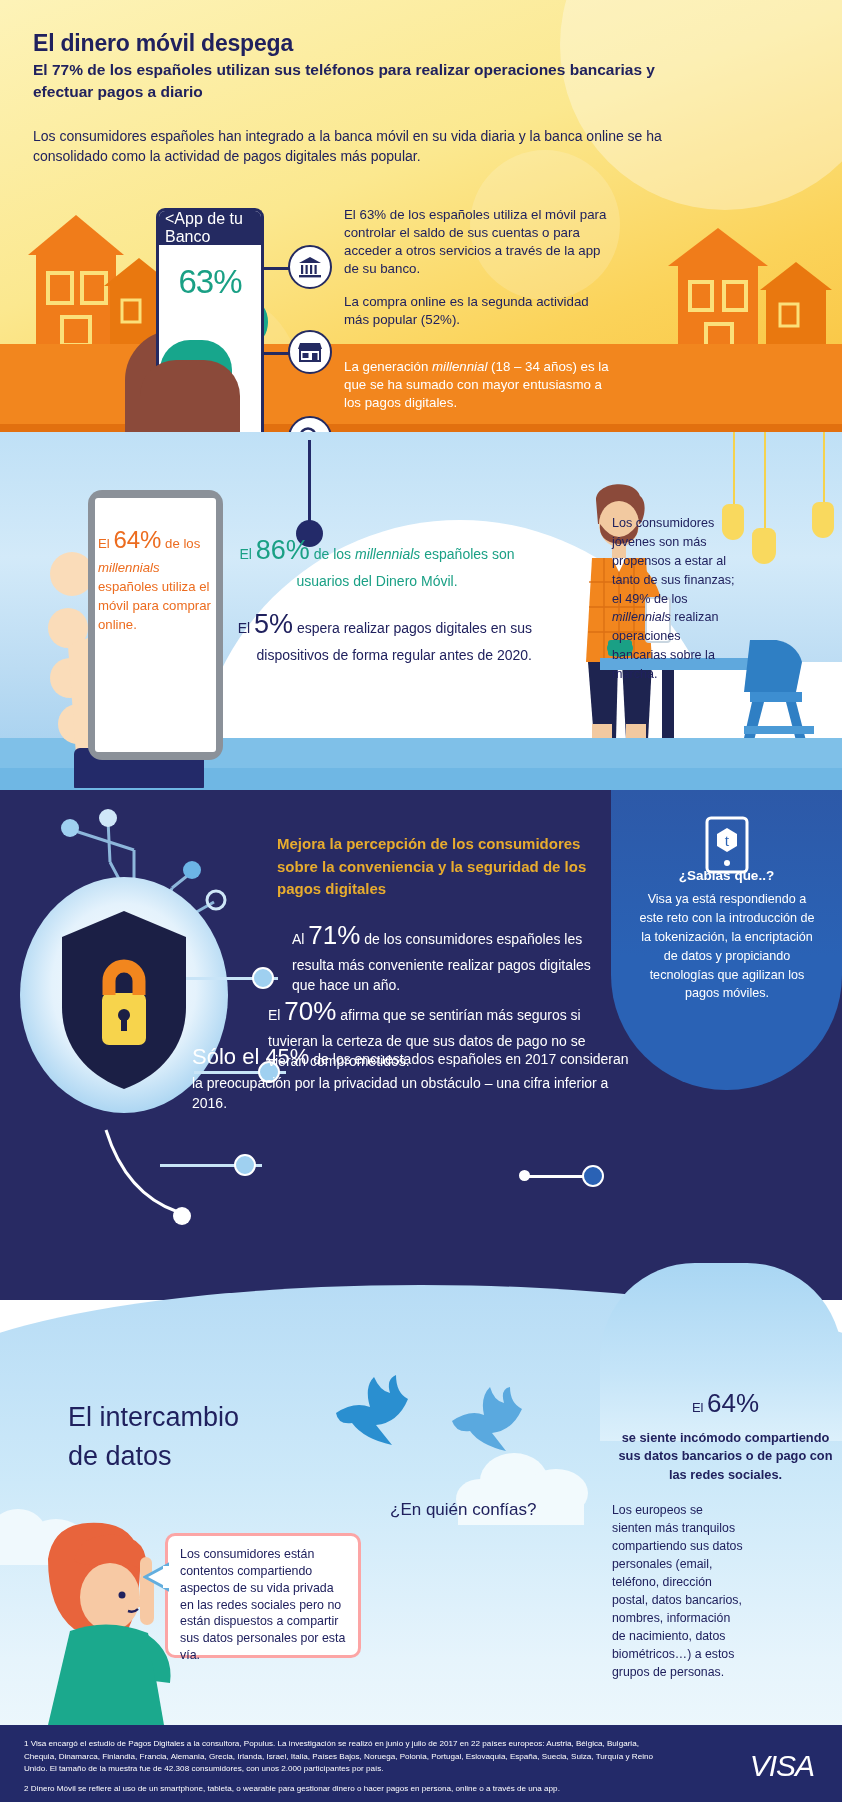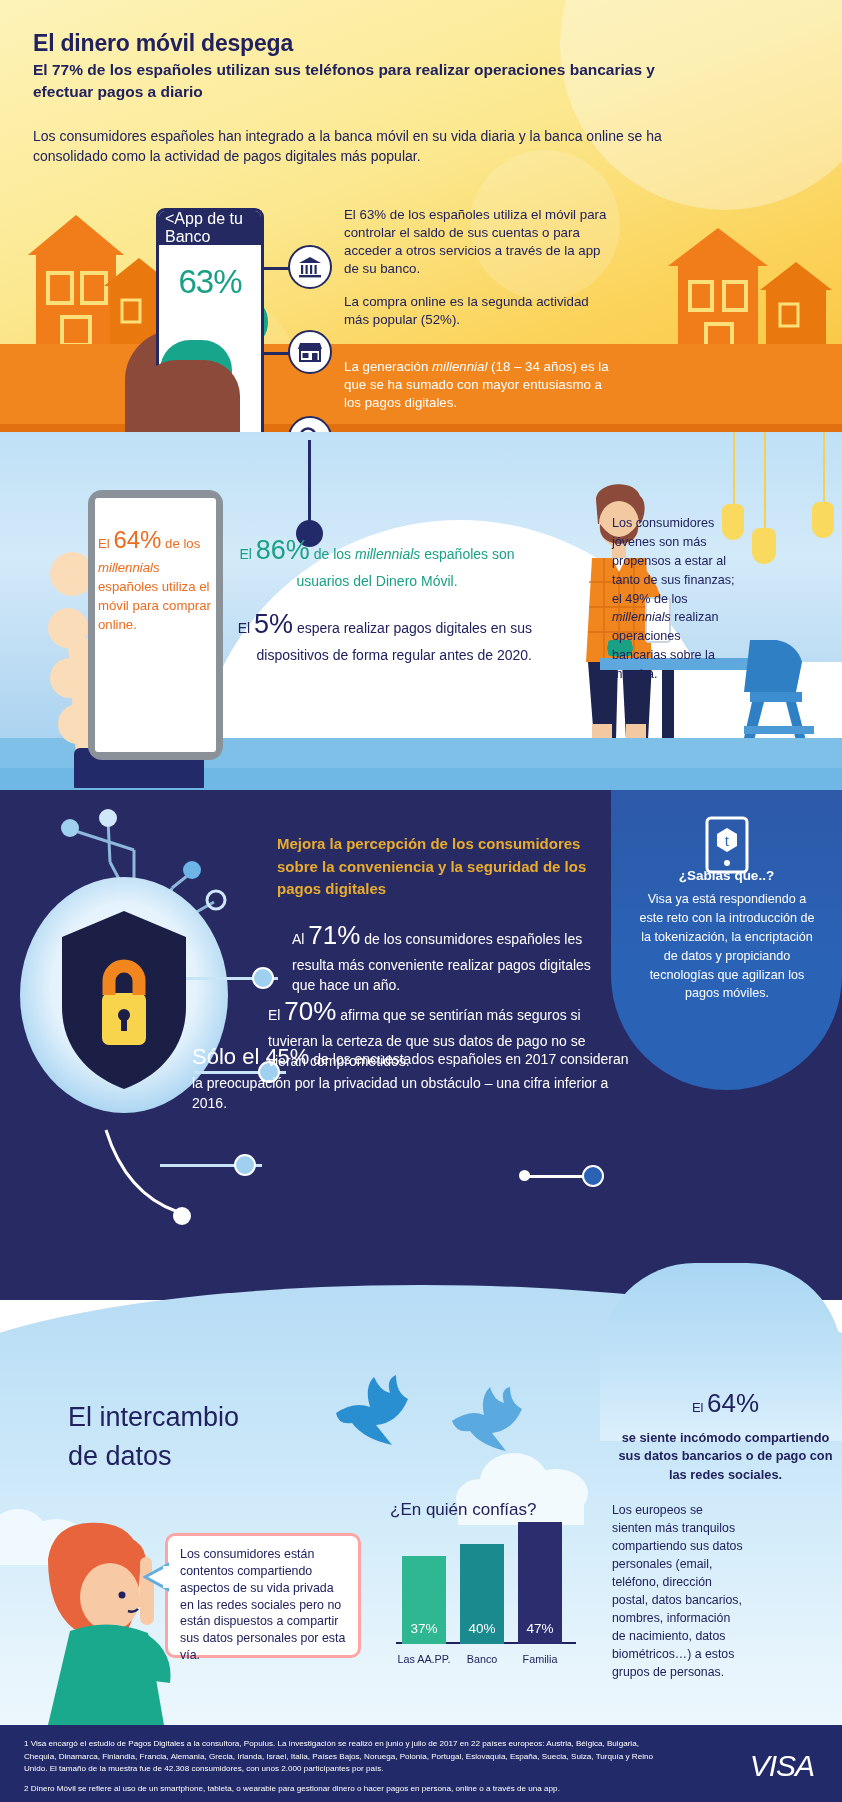--- a/index.html
+++ b/index.html
@@ -552,41 +552,20 @@
   </div>
 
   <div class="speech">Los consumidores están contentos compartiendo aspectos de su vida privada en las redes sociales pero no están dispuestos a compartir sus datos personales por esta vía.</div>
   <svg style="position:absolute;left:143px;top:1560px;" width="26" height="34" viewBox="0 0 26 34">
     <path d="M26 4 L2 17 L26 30Z" fill="#fff" stroke="#63aede" stroke-width="3"></path>
     <rect x="20" y="6" width="8" height="22" fill="#fff"></rect>
   </svg>
 
   <div class="chart-title">¿En quién confías?</div>
 
-  <div class="chart-area">
-    <div class="axis"></div>
-
-    <div class="bar" style="left:6px;height:120px;">
-      <div class="fill" style="height:88px;background:#2fb792;"></div>
-      <div class="val">37%</div>
-      <div class="cat">Las AA.PP.</div>
-    </div>
-
-    <div class="bar" style="left:64px;height:124px;">
-      <div class="fill" style="height:100px;background:#1b8a8f;"></div>
-      <div class="val">40%</div>
-      <div class="cat">Banco</div>
-    </div>
-
-    <div class="bar" style="left:122px;height:132px;">
-      <div class="fill" style="height:122px;background:#2b2d6e;"></div>
-      <div class="val">47%</div>
-      <div class="cat">Familia</div>
-    </div>
-  </div>
 
   <div class="right-note2">Los europeos se sienten más tranquilos compartiendo sus datos personales (email, teléfono, dirección postal, datos bancarios, nombres, información de nacimiento, datos biométricos…) a estos grupos de personas.</div>
 
   <div class="footer">
     <div class="foot-txt">1 Visa encargó el estudio de Pagos Digitales a la consultora, Populus. La investigación se realizó en junio y julio de 2017 en 22 países europeos: Austria, Bélgica, Bulgaria, Chequia, Dinamarca, Finlandia, Francia, Alemania, Grecia, Irlanda, Israel, Italia, Países Bajos, Noruega, Polonia, Portugal, Eslovaquia, España, Suecia, Suiza, Turquía y Reino Unido. El tamaño de la muestra fue de 42.308 consumidores, con unos 2.000 participantes por país.</div>
     <div class="foot-txt2">2 Dinero Móvil se refiere al uso de un smartphone, tableta, o wearable para gestionar dinero o hacer pagos en persona, online o a través de una app.</div>
     <div class="visa-logo">VISA</div>
   </div>
 
 </div>

